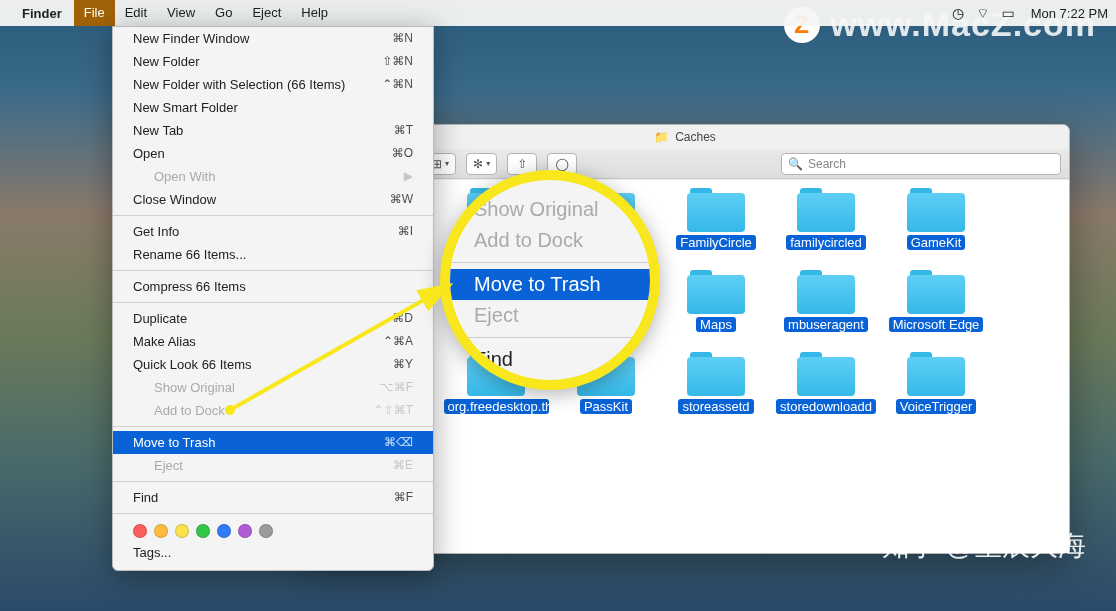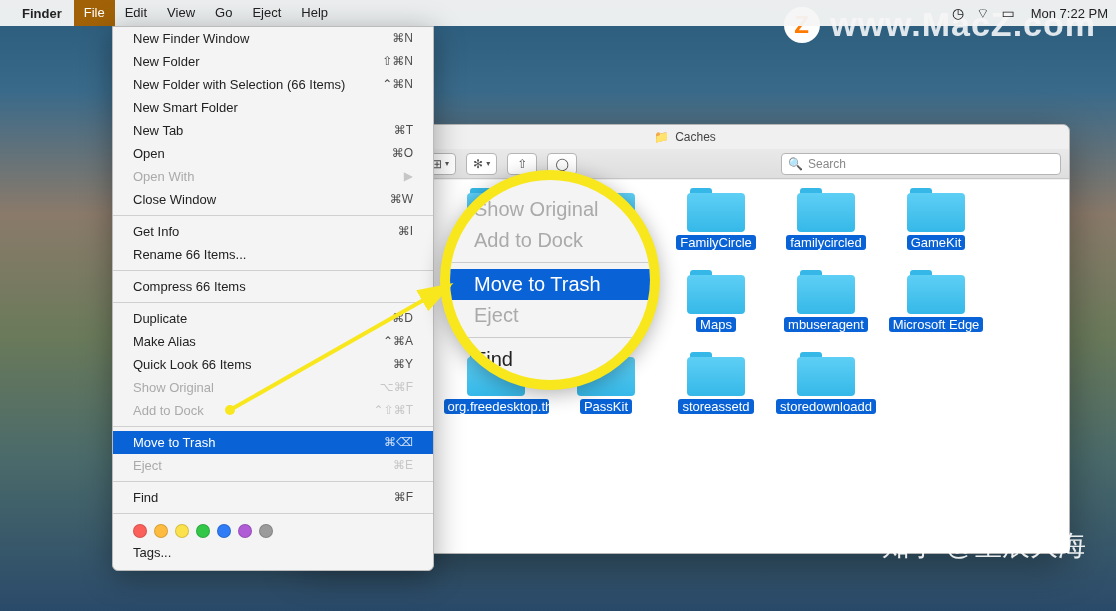--- a/index.html
+++ b/index.html
@@ -13,21 +13,21 @@
   .menubar .spacer { flex: 1; }
   .menubar .ricon { margin: 0 6px; font-size: 14px; }
   .menubar .clock { margin-left: 10px; font-size: 13px; }
   
   .watermark { position: absolute; top: 5px; right: 20px; font-size: 34px; font-weight: 700; color: rgba(255,255,255,0.85); letter-spacing: 1px; z-index: 50; display: flex; align-items: center; gap: 10px; }
   .watermark .z { width: 36px; height: 36px; border-radius: 50%; background: #fff; color: #ff7a00; display: flex; align-items: center; justify-content: center; font-size: 24px; font-weight: 700; }
   .credit { position: absolute; bottom: 46px; right: 30px; font-size: 28px; font-weight: 400; color: rgba(255,255,255,0.9); z-index: 200; }
   
   .dropdown { position: absolute; top: 26px; left: 112px; width: 322px; background: #f4f4f4; border: 1px solid #bbb; border-radius: 0 0 6px 6px; box-shadow: 0 6px 30px rgba(0,0,0,0.35); font-size: 13px; color: #222; z-index: 120; padding-bottom: 6px; }
   .dropdown .drow { display: flex; justify-content: space-between; padding: 3px 20px 3px 20px; line-height: 17px; }
-  .dropdown .drow.disabled { color: #aaa; }
+  .dropdown .drow.disabled { color: #aaa; margin-left: 21px; }
   .dropdown .drow.sel { background: #0a63d6; color: #fff; }
   .dropdown .sep { height: 1px; background: #d0d0d0; margin: 4px 0; }
   .dropdown .sc { color: inherit; opacity: 0.8; font-size: 12px; }
   .dropdown .drow.disabled .sc { color: #bbb; }
   .dropdown .tagrow { display: flex; gap: 7px; padding: 6px 20px 3px; }
   .dropdown .tagdot { width: 14px; height: 14px; border-radius: 50%; border: 0.5px solid rgba(0,0,0,0.15); }
   
   .finder { position: absolute; top: 124px; left: 300px; width: 770px; height: 430px; background: #f0f0f0; border: 1px solid #b5b5b5; border-radius: 7px; box-shadow: 0 12px 40px rgba(0,0,0,0.35); z-index: 40; display: flex; flex-direction: column; }
   .finder .titlebar { height: 24px; display: flex; align-items: center; justify-content: center; font-size: 12px; color: #444; gap: 6px; }
   .finder .titlebar .fico { color: #3aa0e8; }
@@ -160,20 +160,24 @@
           <div class="flabel sel">PassKit</div>
         </div>
         <div class="fitem">
           <div class="folder"></div>
           <div class="flabel sel">storeassetd</div>
         </div>
         <div class="fitem">
           <div class="folder"></div>
           <div class="flabel sel">storedownloadd</div>
         </div>
+        <div class="fitem">
+          <div class="folder"></div>
+          <div class="flabel sel">VoiceTrigger</div>
+        </div>
       </div>
   </div>
 </div>
 
 <div class="dropdown" id="dropdown">
     <div class="drow">
       <span>New Finder Window</span>
       <span class="sc">⌘N</span>
     </div>
     <div class="drow">

